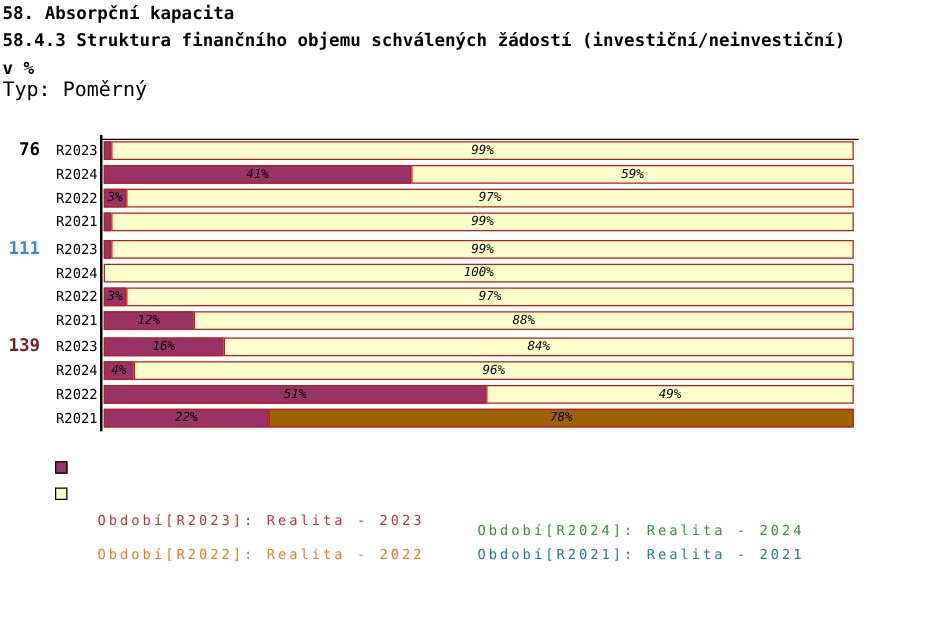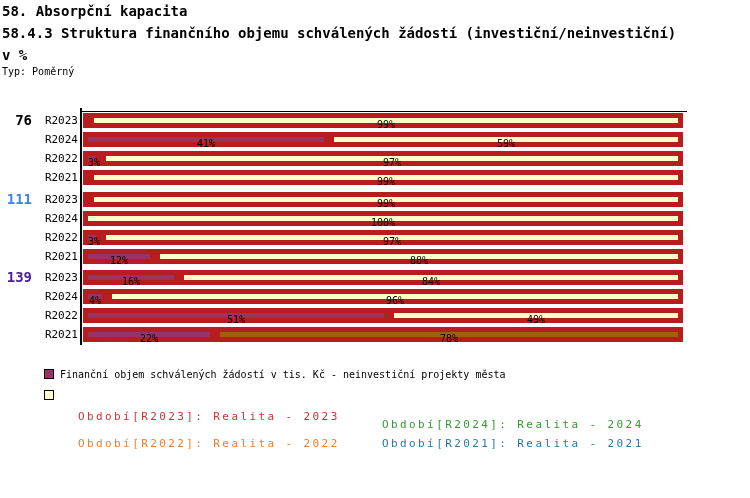--- a/index.html
+++ b/index.html
@@ -3,28 +3,28 @@
 <meta charset="utf-8">
 <style>
   html,body{margin:0;padding:0;}
   body{
     width:750px;height:498px;background:#ffffff;position:relative;
     font-family:"DejaVu Sans Mono","Liberation Mono",monospace;
     color:#000;overflow:hidden;
   }
   .abs{position:absolute;}
   .hdr{font-weight:bold;font-size:14px;line-height:15px;white-space:nowrap;}
-  .typ{font-size:10px;line-height:11px;white-space:nowrap;}
+  .typ{font-size:16px;line-height:11px;white-space:nowrap;}
   #chart .axis-v{position:absolute;background:#000;width:2px;}
   #chart .axis-h{position:absolute;background:#000;height:1px;}
   .group-label{position:absolute;font-weight:bold;font-size:14px;line-height:15px;text-align:right;}
   .row-label{position:absolute;font-size:11px;line-height:15px;text-align:right;white-space:nowrap;}
   .seg{
-    position:absolute;height:15px;box-sizing:border-box;border:5px solid #b91c1c;
-    font-size:10px;line-height:13px;text-align:center;overflow:visible;white-space:nowrap;
+    position:absolute;height:15px;box-sizing:border-box;border:1px solid #b91c1c;
+    font-size:10px;line-height:13px;text-align:center;overflow:visible;white-space:nowrap;font-style:italic;
   }
   .legend-row{position:absolute;height:12px;}
   .legend-swatch{position:absolute;left:0;top:0;width:10px;height:10px;box-sizing:border-box;border:1px solid #000;}
   .legend-text{position:absolute;left:16px;top:0;font-size:10px;line-height:12px;white-space:nowrap;}
   .footnote{position:absolute;font-size:11px;line-height:13px;letter-spacing:2.4px;white-space:nowrap;}
 </style>
 </head>
 <body>
 
 <div class="abs hdr" style="left:2px;top:4px;">58. Absorpční kapacita</div>
@@ -54,40 +54,39 @@
       <div class="seg" style="left: 83px; top: 192px; width: 6px; background: rgb(153, 51, 102);"></div>
       <div class="seg" style="left: 89px; top: 192px; width: 594px; background: rgb(255, 255, 204);">99%</div>
       <div class="row-label" style="left: 36px; top: 211px; width: 42px;">R2024</div>
       <div class="seg" style="left: 83px; top: 211px; width: 600px; background: rgb(255, 255, 204);">100%</div>
       <div class="row-label" style="left: 36px; top: 230px; width: 42px;">R2022</div>
       <div class="seg" style="left: 83px; top: 230px; width: 18px; background: rgb(153, 51, 102);">3%</div>
       <div class="seg" style="left: 101px; top: 230px; width: 582px; background: rgb(255, 255, 204);">97%</div>
       <div class="row-label" style="left: 36px; top: 249px; width: 42px;">R2021</div>
       <div class="seg" style="left: 83px; top: 249px; width: 72px; background: rgb(153, 51, 102);">12%</div>
       <div class="seg" style="left: 155px; top: 249px; width: 528px; background: rgb(255, 255, 204);">88%</div>
-      <div class="group-label" style="left: 2px; top: 270px; width: 30px; color: #4c1d95;">139</div>
+      <div class="group-label" style="left: 2px; top: 270px; width: 30px; color: #7f1d1d;">139</div>
       <div class="row-label" style="left: 36px; top: 270px; width: 42px;">R2023</div>
       <div class="seg" style="left: 83px; top: 270px; width: 96px; background: rgb(153, 51, 102);">16%</div>
       <div class="seg" style="left: 179px; top: 270px; width: 504px; background: rgb(255, 255, 204);">84%</div>
       <div class="row-label" style="left: 36px; top: 289px; width: 42px;">R2024</div>
       <div class="seg" style="left: 83px; top: 289px; width: 24px; background: rgb(153, 51, 102);">4%</div>
       <div class="seg" style="left: 107px; top: 289px; width: 576px; background: rgb(255, 255, 204);">96%</div>
       <div class="row-label" style="left: 36px; top: 308px; width: 42px;">R2022</div>
       <div class="seg" style="left: 83px; top: 308px; width: 306px; background: rgb(153, 51, 102);">51%</div>
       <div class="seg" style="left: 389px; top: 308px; width: 294px; background: rgb(255, 255, 204);">49%</div>
       <div class="row-label" style="left: 36px; top: 327px; width: 42px;">R2021</div>
       <div class="seg" style="left: 83px; top: 327px; width: 132px; background: rgb(153, 51, 102);">22%</div>
       <div class="seg" style="left: 215px; top: 327px; width: 468px; background: #a16207;">78%</div>
     </div>
 </div>
 
 <div id="legend">
     <div class="legend-row" style="left: 44px; top: 369px; width: 600px;">
       <div class="legend-swatch" style="background: rgb(153, 51, 102);"></div>
-      <div class="legend-text">Finanční objem schválených žádostí v tis. Kč - neinvestiční projekty města</div>
     </div>
     <div class="legend-row" style="left: 44px; top: 390px; width: 600px;">
       <div class="legend-swatch" style="background: rgb(255, 255, 204);"></div>
     </div>
   </div>
 <div id="footer">
     <div class="footnote" style="left: 78px; top: 410px; color: rgb(204, 51, 51);">Období[R2023]: Realita - 2023</div>
     <div class="footnote" style="left: 382px; top: 418px; color: rgb(51, 153, 51);">Období[R2024]: Realita - 2024</div>
     <div class="footnote" style="left: 78px; top: 437px; color: rgb(238, 125, 40);">Období[R2022]: Realita - 2022</div>
     <div class="footnote" style="left: 382px; top: 437px; color: rgb(40, 120, 168);">Období[R2021]: Realita - 2021</div>

